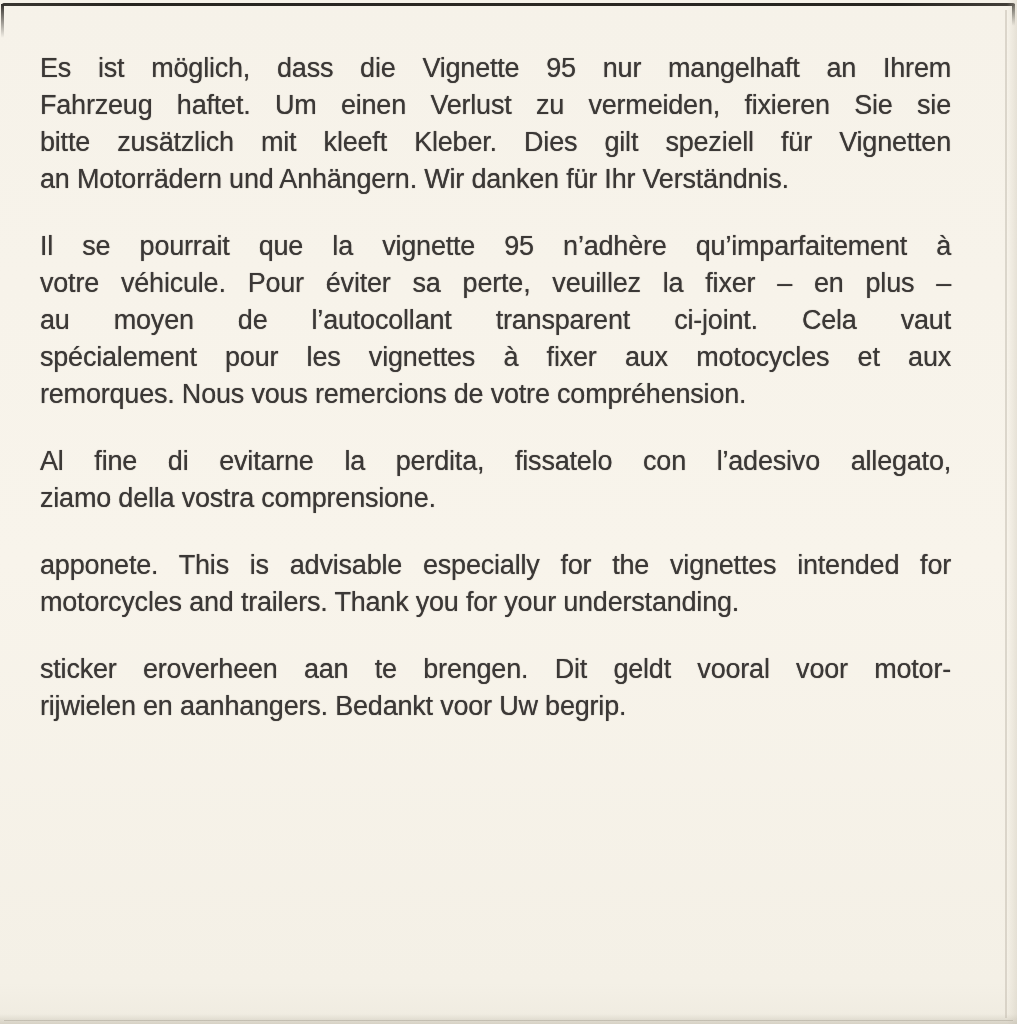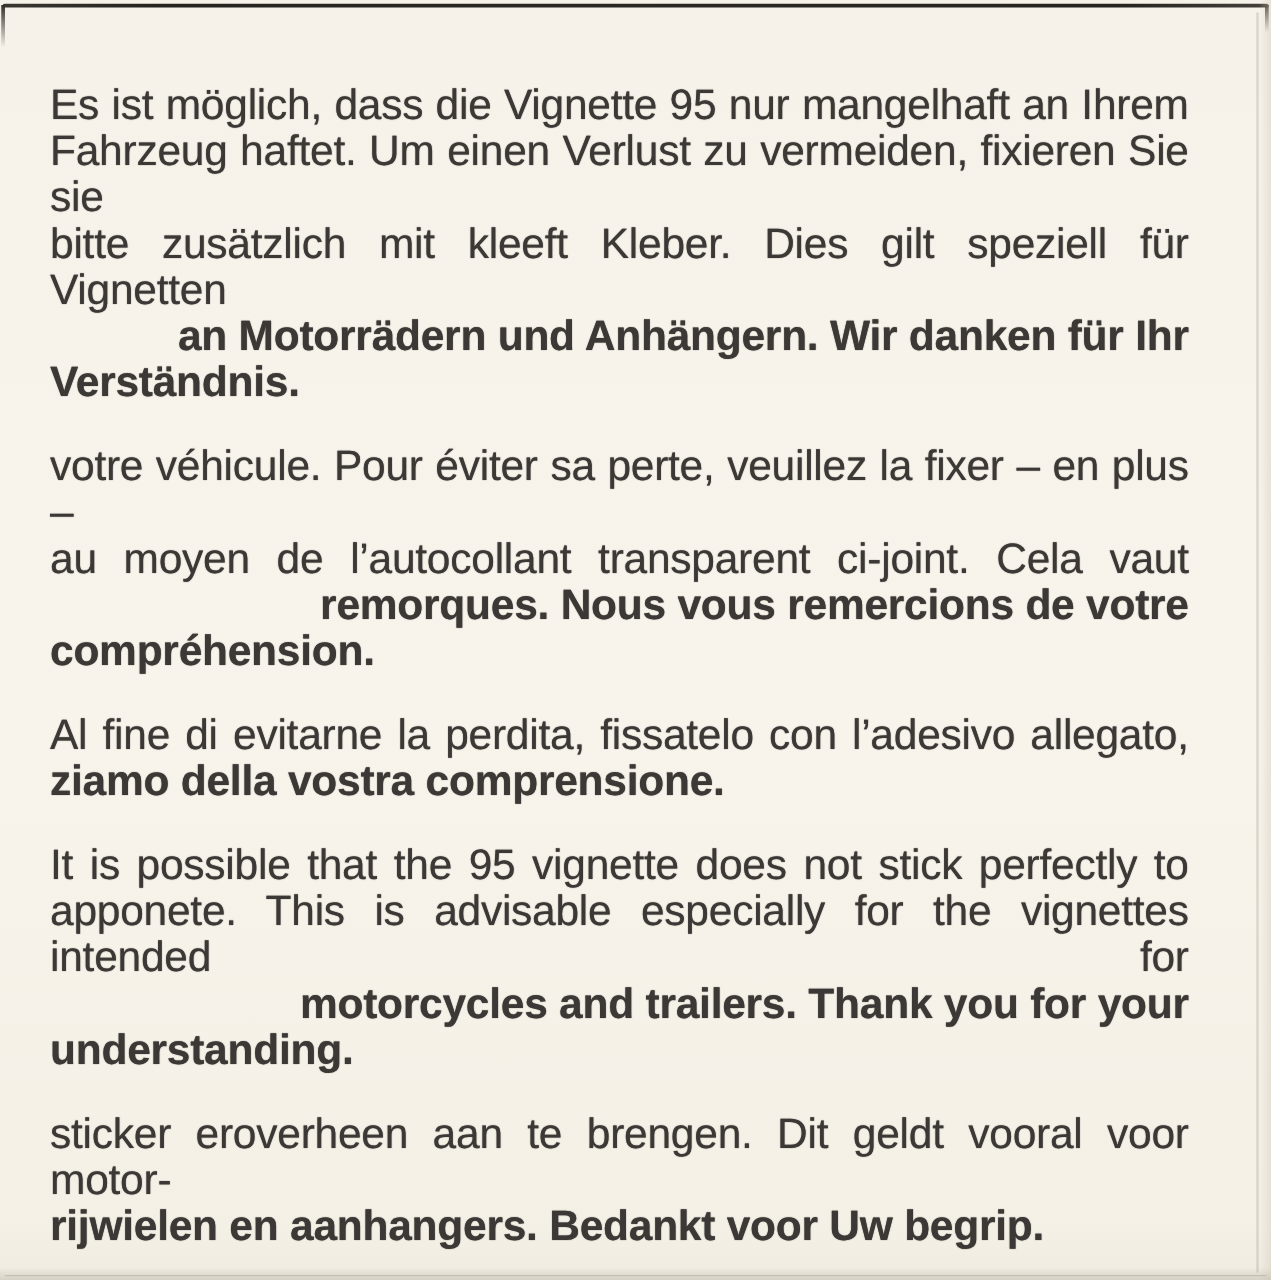--- a/index.html
+++ b/index.html
@@ -60,40 +60,39 @@
   }
   .seam-bottom {
     position: absolute;
     left: 4px; right: 4px; bottom: 3px;
     height: 1px;
     background: rgba(160,154,140,0.5);
   }
   
   .notice-text {
     position: absolute;
-    top: 66px;
+    top: 50px;
     left: 40px;
     right: 66px;
     color: var(--ink, #3b3836);
-    font-size: 34px;
+    font-size: 27px;
     line-height: 37px;
     letter-spacing: -0.2px;
     text-shadow: 0 0 0.9px rgba(62, 58, 54, 0.85);
   }
   .para { margin: 0 0 30px 0; }
   .para:last-child { margin-bottom: 0; }
   .jline {
     text-align: justify;
     text-align-last: justify;
     white-space: normal;
   }
   .lline {
     text-align: right;
     text-align-last: left;
-    font-weight: bold;
   }
 </style>
 </head>
 <body>
 
 <div class="scan-page" style="background: linear-gradient(rgb(246, 242, 233) 0%, rgb(248, 244, 235) 55%, rgb(244, 240, 230) 96%, rgb(239, 235, 224) 100%);">
 
   <div class="edge-top"></div>
   <div class="corner-notch-left"></div>
   <div class="corner-notch-right"></div>
@@ -105,32 +104,33 @@
   <div class="notice-text">
 
     <div class="para">
       <div class="jline">Es ist möglich, dass die Vignette 95 nur mangelhaft an Ihrem</div>
       <div class="jline">Fahrzeug haftet. Um einen Verlust zu vermeiden, fixieren Sie sie</div>
       <div class="jline">bitte zusätzlich mit kleeft Kleber. Dies gilt speziell für Vignetten</div>
       <div class="lline">an Motorrädern und Anhängern. Wir danken für Ihr Verständnis.</div>
     </div>
 
     <div class="para">
+      <div class="jline">Il se pourrait que la vignette 95 n’adhère qu’imparfaitement à</div>
       <div class="jline">votre véhicule. Pour éviter sa perte, veuillez la fixer – en plus –</div>
       <div class="jline">au moyen de l’autocollant transparent ci-joint. Cela vaut</div>
+      <div class="jline">spécialement pour les vignettes à fixer aux motocycles et aux</div>
       <div class="lline">remorques. Nous vous remercions de votre compréhension.</div>
     </div>
 
     <div class="para">
       <div class="jline">Al fine di evitarne la perdita, fissatelo con l’adesivo allegato,</div>
       <div class="lline">ziamo della vostra comprensione.</div>
     </div>
 
     <div class="para">
-      <div class="jline">It is possible that the 95 vignette does not stick perfectly to</div>
       <div class="jline">apponete. This is advisable especially for the vignettes intended for</div>
       <div class="lline">motorcycles and trailers. Thank you for your understanding.</div>
     </div>
 
     <div class="para">
       <div class="jline">sticker eroverheen aan te brengen. Dit geldt vooral voor motor-</div>
       <div class="lline">rijwielen en aanhangers. Bedankt voor Uw begrip.</div>
     </div>
 
   </div>

